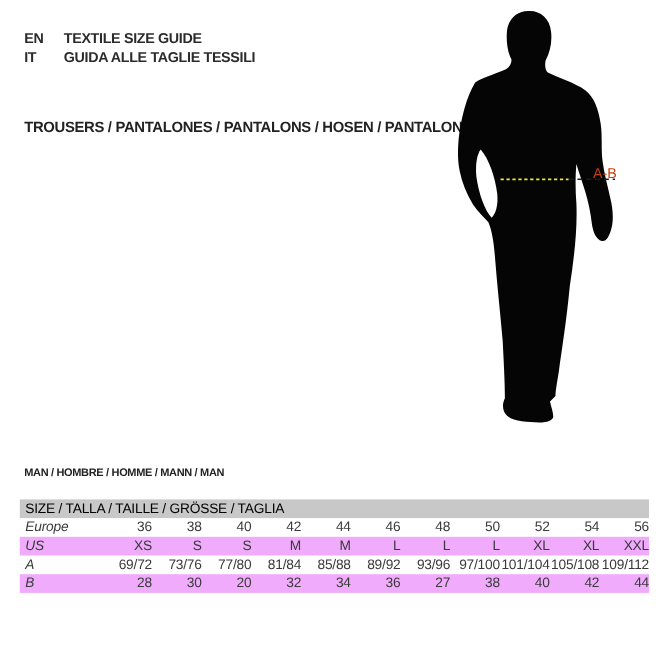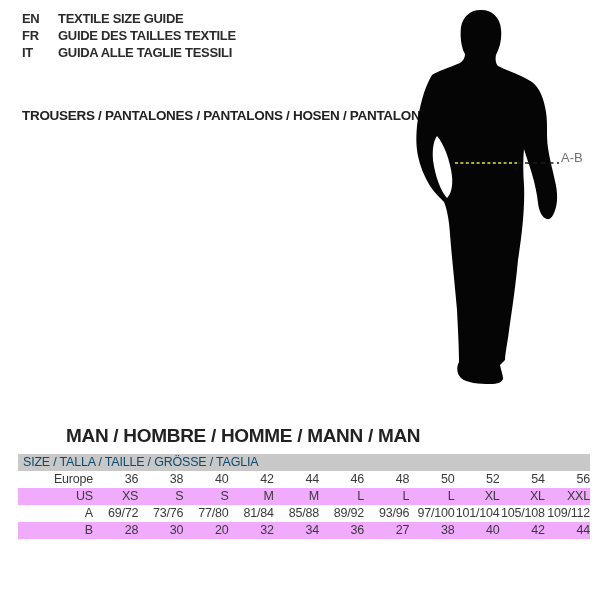--- a/index.html
+++ b/index.html
@@ -10,56 +10,53 @@
     position: relative;
     width: 600px;
     height: 600px;
     background: #ffffff;
     overflow: hidden;
   }
 
   .bold-head { font-weight: bold; letter-spacing: -0.3px; color: #222222; }
 
   
-  .lang-block { position: absolute; left: 22px; top: 10px; }
+  .lang-block { position: absolute; left: 22px; top: 26px; }
   .lang-row { height: 17px; line-height: 17px; font-size: 13px; font-weight: bold; letter-spacing: -0.3px; white-space: nowrap; }
   .lang-code { display: inline-block; width: 36px; }
 
   
   .category-title { position: absolute; left: 22px; top: 108px; font-size: 13.5px; white-space: nowrap; }
-  .gender-title   { position: absolute; left: 22px; top: 425px; font-size: 19px; white-space: nowrap; margin-left: 44px; }
+  .gender-title   { position: absolute; left: 22px; top: 425px; font-size: 10px; white-space: nowrap; }
 
   
   .figure { position: absolute; left: 410px; top: 8px; width: 150px; height: 382px; }
   .figure svg { display: block; width: 150px; height: 382px; }
-  .ab-label { position: absolute; left: 561px; top: 150px; font-size: 13px; letter-spacing: 0px; color: #737373; white-space: nowrap; }
+  .ab-label { position: absolute; left: 539px; top: 150px; font-size: 13px; letter-spacing: 0px; color: #c2410c; white-space: nowrap; }
 
   
   .size-table { position: absolute; left: 18px; top: 454px; width: 572px; font-size: 12.5px; letter-spacing: -0.2px; color: #3a3a3a; }
-  .thead { height: 17px; line-height: 17px; background: #c8c8c8; padding-left: 5px; color: #0c4a6e; white-space: nowrap; }
+  .thead { height: 17px; line-height: 17px; background: #c8c8c8; padding-left: 5px; color: #000000; white-space: nowrap; }
   .trow { display: grid; grid-template-columns: 75px repeat(11, 1fr); height: 17px; line-height: 17px; align-items: center; }
   .trow.alt { background: #f0abfc; }
-  .tlabel { padding-left: 5px; text-align: right; }
+  .tlabel { padding-left: 5px; text-align: left; font-style: italic; }
   .tcell { text-align: right; white-space: nowrap; }
 
   
   .footnotes { position: absolute; left: 22px; top: 553px; }
   .footnote { height: 16px; line-height: 16px; font-size: 12.5px; font-weight: bold; letter-spacing: -0.3px; white-space: nowrap; }
 </style>
 </head>
 <body>
 
 <div class="canvas">
 
   <div class="lang-block">
     <div class="lang-row">
       <span class="lang-code">EN</span><span>TEXTILE SIZE GUIDE</span>
-    </div>
-    <div class="lang-row">
-      <span class="lang-code">FR</span><span>GUIDE DES TAILLES TEXTILE</span>
     </div>
     <div class="lang-row">
       <span class="lang-code">IT</span><span>GUIDA ALLE TAGLIE TESSILI</span>
     </div>
   </div>
 
   <div class="category-title bold-head">TROUSERS / PANTALONES / PANTALONS / HOSEN / PANTALONI</div>
 
   <div class="figure">
     <svg viewBox="0 0 150 382" xmlns="http://www.w3.org/2000/svg">

